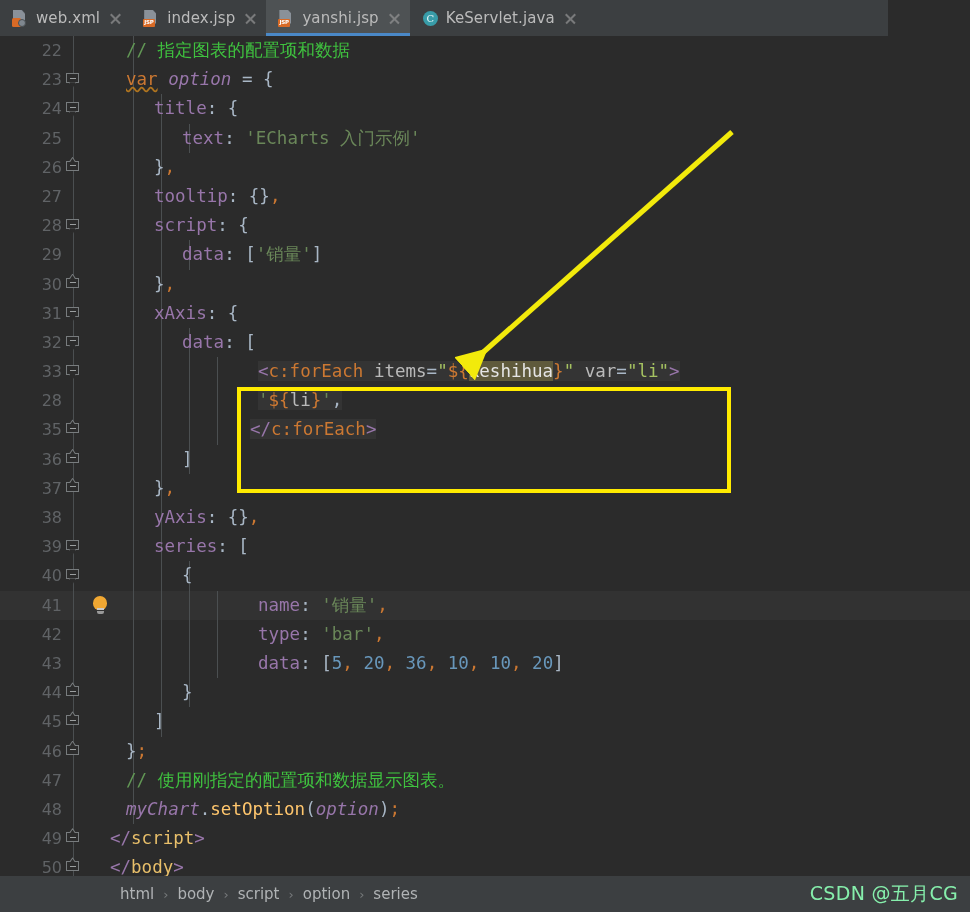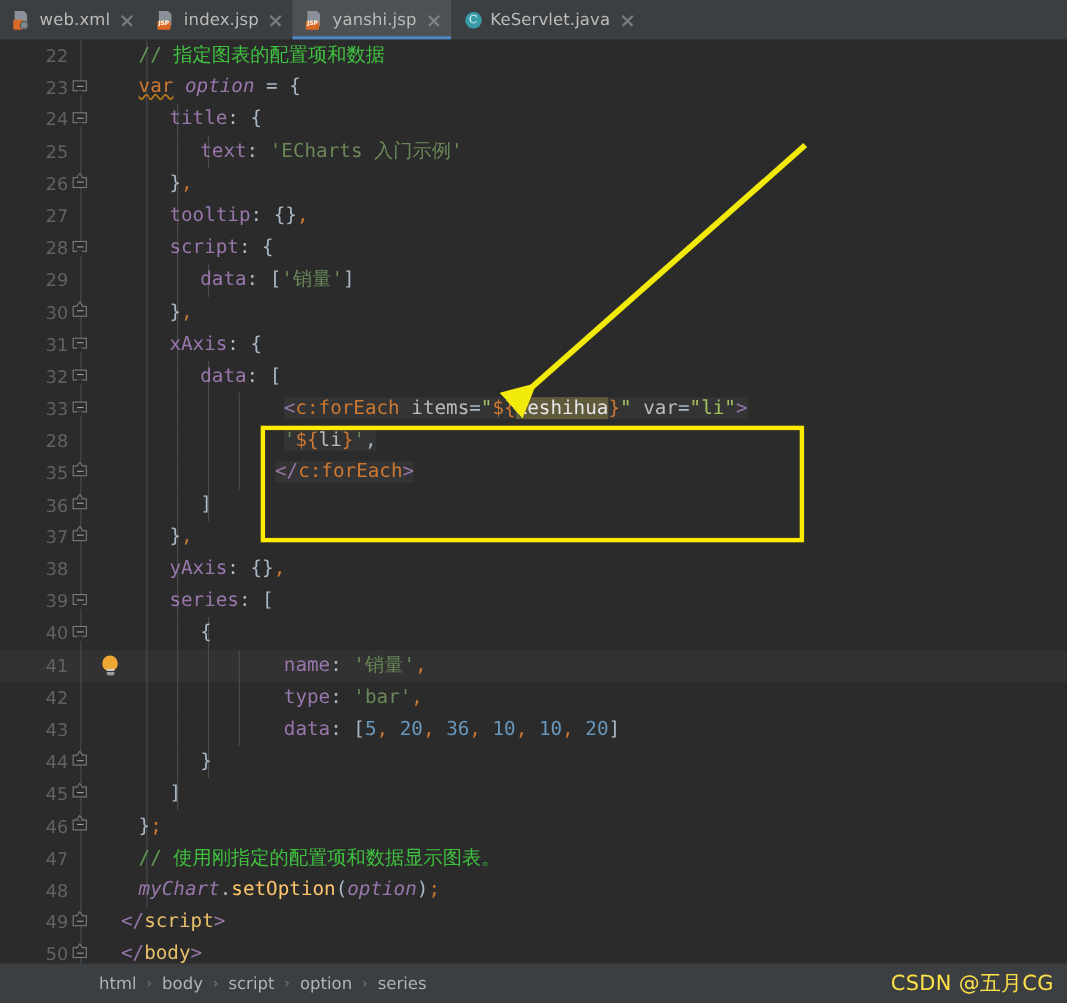--- a/index.html
+++ b/index.html
@@ -12,21 +12,21 @@
     height: 912px;
     overflow: hidden;
     font-family: "DejaVu Sans", sans-serif;
     -webkit-font-smoothing: antialiased;
   }
 
   
   .tabbar {
     position: absolute;
     left: 0; top: 0;
-    width: 970px;
+    width: 888px;
     height: 36px;
     background: #3c3f41;
     display: flex;
     align-items: stretch;
   }
   .tab {
     display: flex;
     align-items: center;
     padding: 0 9px 0 12px;
     height: 36px;
@@ -306,39 +306,39 @@
 
   
   .breadcrumb {
     position: absolute;
     left: 0; bottom: 0;
     width: 970px;
     height: 36px;
     background: #3c3f41;
     display: flex;
     align-items: center;
-    padding-left: 88px;
+    padding-left: 118px;
     box-sizing: border-box;
   }
   .crumb {
     color: #b0b3b5;
     font-size: 15px;
     padding: 0 2px;
   }
   .crumb-sep {
     color: #777a7c;
     font-size: 13px;
     padding: 0 7px;
   }
   .watermark {
     position: absolute;
     right: 12px;
     top: 50%;
     transform: translateY(-50%);
-    color: #fde047;
+    color: #86efac;
     font-size: 19px;
     font-family: "DejaVu Sans", sans-serif;
     letter-spacing: 0.3px;
   }
 </style>
 </head>
 <body>
 
 <div class="tabbar" id="tabbar">
     <div class="tab">

